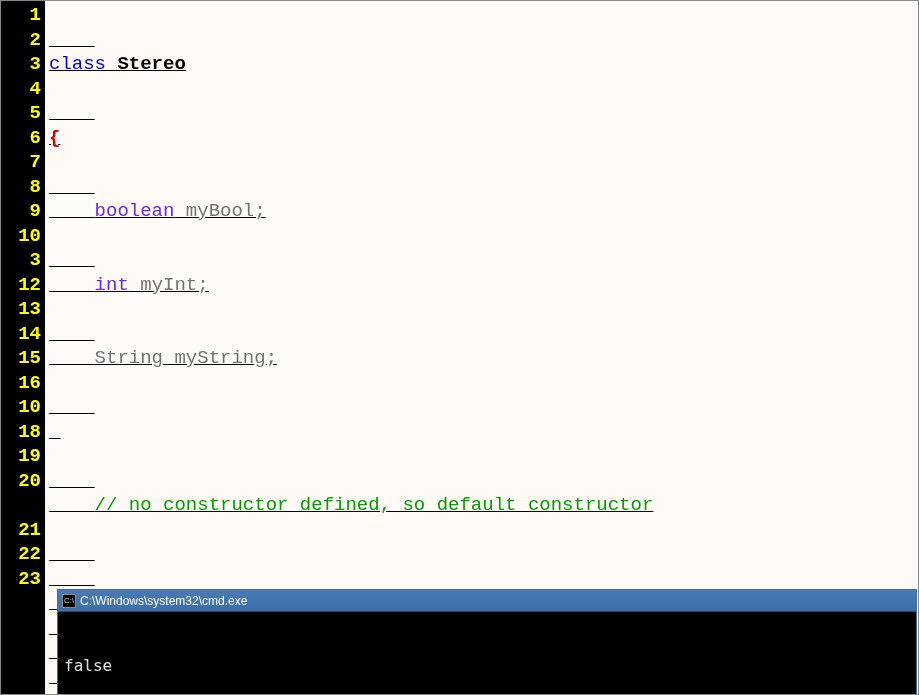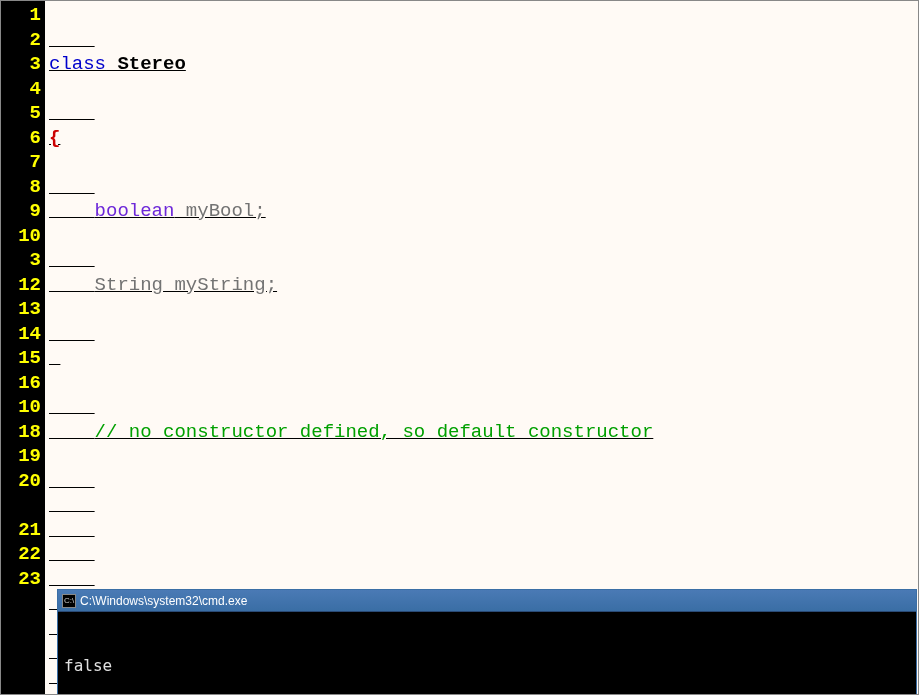--- a/index.html
+++ b/index.html
@@ -112,20 +112,21 @@
     <div>20</div>
     <div></div>
     <div>21</div>
     <div>22</div>
     <div>23</div>
   </div>
   <div class="code">
     <span class="line"><span class="kw">class</span><span class="name"> Stereo</span></span>
     <span class="line"><span class="brace">{</span></span>
     <span class="line"><span>    </span><span class="type">boolean</span><span class="plain"> myBool;</span></span>
+    <span class="line"><span>    </span><span class="type">int</span><span class="plain"> myInt;</span></span>
     <span class="line"><span>    </span><span class="plain">String</span><span class="plain"> myString;</span></span>
     <span class="line"><span> </span></span>
     <span class="line"><span>    </span><span class="comment">// no constructor defined, so default constructor</span></span>
     
     
     
     
     
     
     

